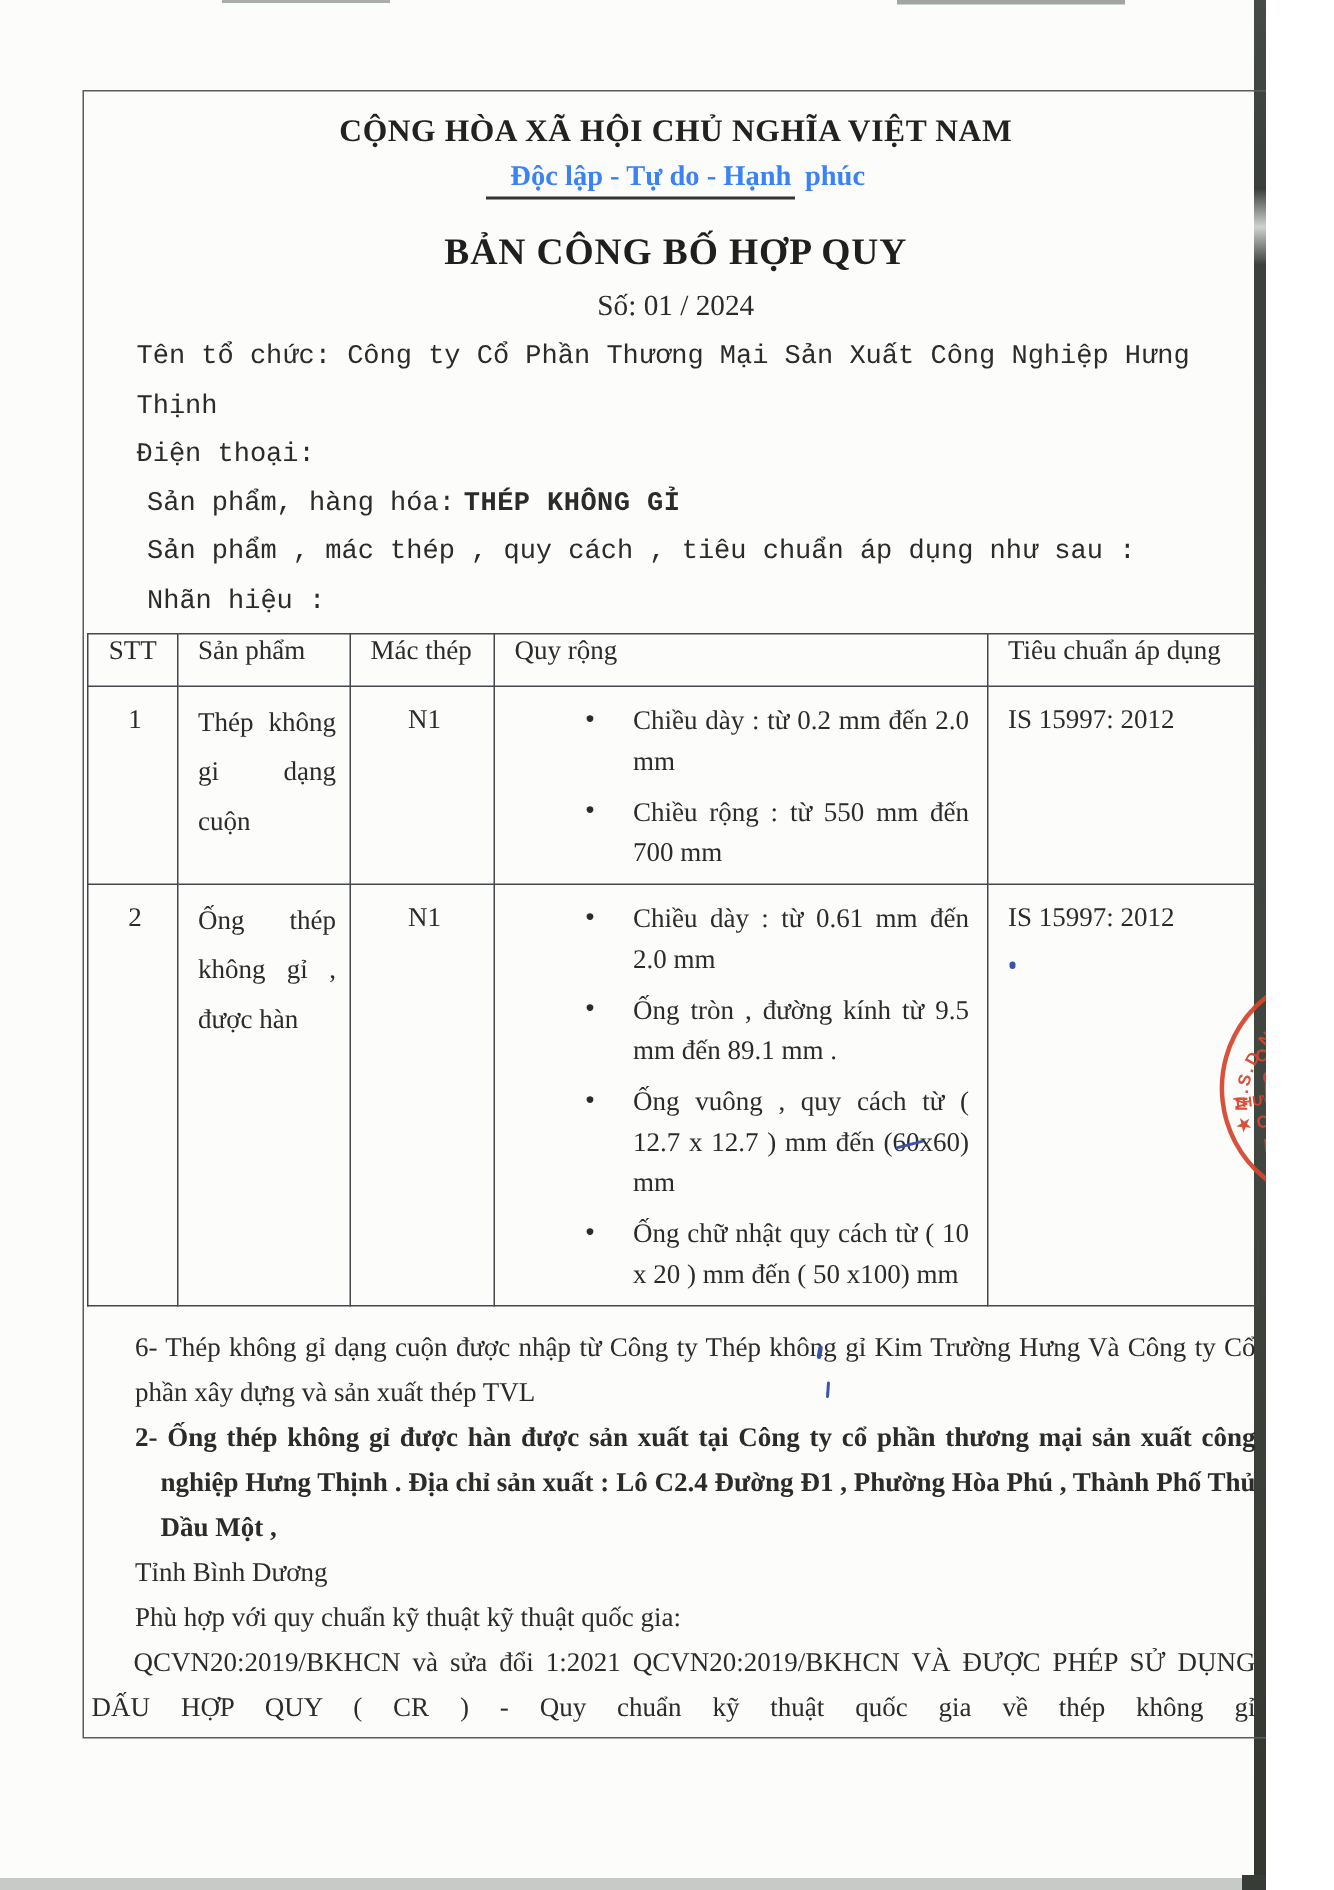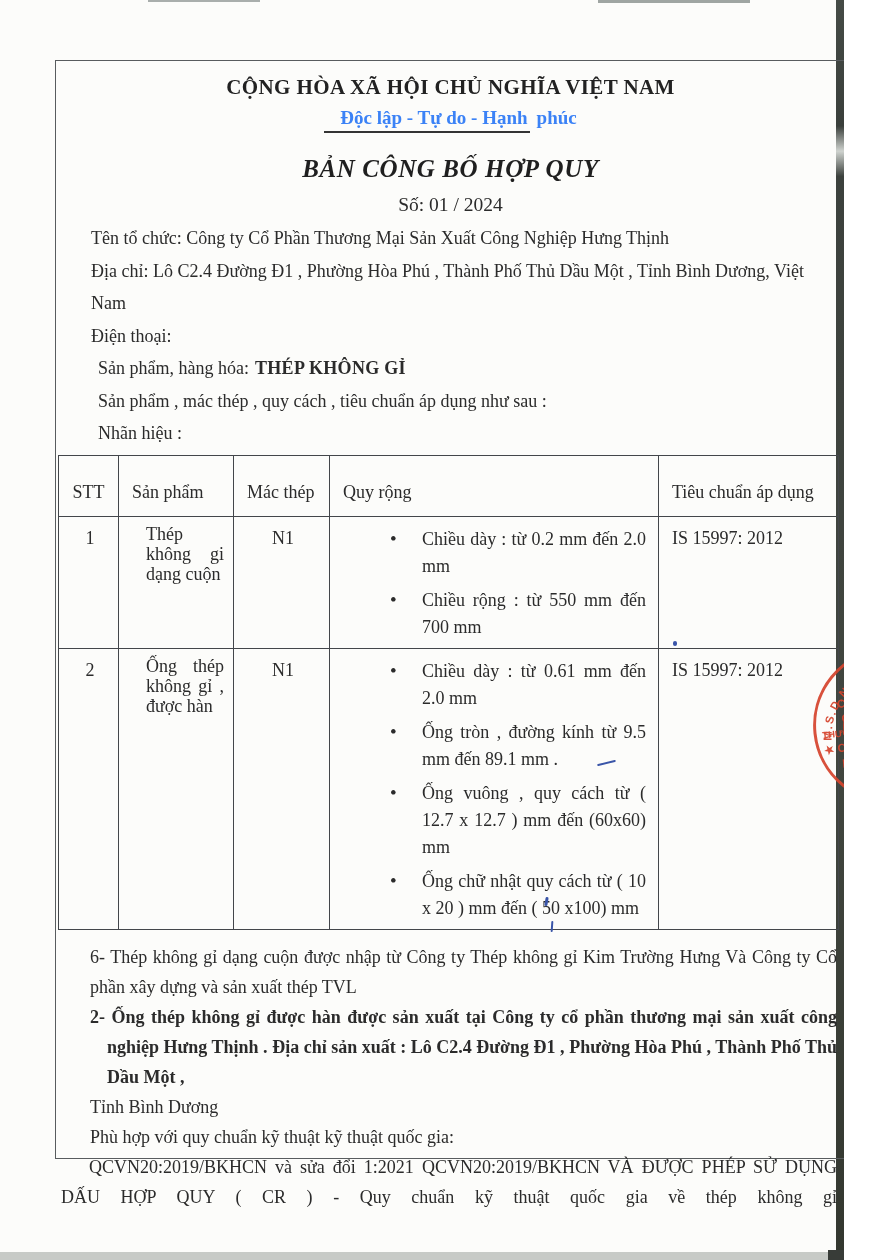--- a/index.html
+++ b/index.html
@@ -19,35 +19,35 @@
   
   .frame {
     position:absolute; left:55px; top:60px; width:791px; height:1099px;
     border:1.5px solid #585c5e; box-sizing:border-box; background:transparent;
   }
   
   .motto1 { margin-top:13px; text-align:center; font-weight:bold; font-size:21px; line-height:26px; letter-spacing:.4px; color:#222; }
   .motto2 { margin-top:6px; text-align:center; font-weight:bold; font-size:19px; line-height:24px; color:#3b82f6; }
   .motto2 .u-part { border-bottom:2.5px solid #343434; padding:0 2px 3px 16px; }
   .motto2 .rest   { margin-left:7px; }
-  .doc-title { margin-top:24px; text-align:center; font-weight:bold; font-size:25px; line-height:30px; letter-spacing:.6px; color:#1f1f1f;font-style:italic; }
+  .doc-title { margin-top:24px; text-align:center; font-weight:bold; font-size:25px; line-height:30px; letter-spacing:.6px; color:#1f1f1f; }
   .doc-no    { margin-top:8px; text-align:center; font-size:19.5px; line-height:26px; }
   
-  .para { margin:0; font-size:18px; line-height:32.5px; padding-left:35px; padding-right:12px; }
+  .para { margin:0; font-size:18px; line-height:32.5px; padding-left:35px; padding-right:12px;font-family:Liberation Mono, monospace; }
   .para.first { margin-top:4px; }
   .para.indent2 { padding-left:42px; }
   .para b { font-weight:bold; letter-spacing:.3px; }
   .para .plabel { }
   .para .pvalue { margin-left:6px; }
   
   table.spec { border-collapse:collapse; margin:5px 0 0 2px; width:780px; table-layout:fixed; }
   table.spec th, table.spec td { border:1.5px solid #43464a; font-size:18px; vertical-align:top; }
-  table.spec th { font-weight:normal; text-align:left; height:27px; padding:26px 4px 7px 13px; }
+  table.spec th { font-weight:normal; text-align:left; height:27px; padding:0 4px 7px 13px; }
   table.spec th.c, table.spec td.c { text-align:center; padding-left:4px; }
-  td.cell-sp { padding:7px 9px 0 27px; text-align:justify; text-align-last:left; line-height:20px; }
+  td.cell-sp { padding:7px 9px 0 13px; text-align:justify; text-align-last:left; line-height:33px; }
   td.cell-num { padding-top:7px; line-height:29px; }
   td.cell-qc { padding:9px 12px 0 56px; }
   td.cell-tc { padding:7px 4px 0 13px; line-height:29px; }
   .qc-item { position:relative; padding-left:36px; text-align:justify; text-align-last:left; line-height:27px; margin-bottom:7px; }
   .qc-item::before { content:"•"; position:absolute; left:4px; top:-1px; font-size:19px; color:#2b2b2b; }
   
   .notes { margin-top:12px; }
   .note { margin:0; font-size:18px; line-height:30px; padding-left:34px; padding-right:8px; }
   .note.n1 { text-align:justify; text-align-last:left; }
   .note.n2 { padding-left:51px; text-indent:-17px; text-align:justify; text-align-last:left;font-weight:bold; }
@@ -82,21 +82,20 @@
 
     <div class="motto1">CỘNG HÒA XÃ HỘI CHỦ NGHĨA VIỆT NAM</div>
     <div class="motto2">
       <span class="u-part">Độc lập - Tự do - Hạnh</span><span class="rest">phúc</span>
     </div>
 
     <div class="doc-title">BẢN CÔNG BỐ HỢP QUY</div>
     <div class="doc-no">Số: 01 / 2024</div>
 
     <p class="para first">Tên tổ chức: Công ty Cổ Phần Thương Mại Sản Xuất Công Nghiệp Hưng Thịnh</p>
-    <p class="para">Địa chỉ: Lô C2.4 Đường Đ1 , Phường Hòa Phú , Thành Phố Thủ Dầu Một , Tỉnh Bình Dương, Việt Nam</p>
     <p class="para">Điện thoại:</p>
 
     <p class="para indent2"><span class="plabel">Sản phẩm, hàng hóa:</span><b class="pvalue">THÉP KHÔNG GỈ</b></p>
     <p class="para indent2">Sản phẩm , mác thép , quy cách , tiêu chuẩn áp dụng như sau :</p>
     <p class="para indent2">Nhãn hiệu :</p>
 
     <table class="spec">
       <colgroup>
         <col style="width:60px">
           <col style="width:115px">

